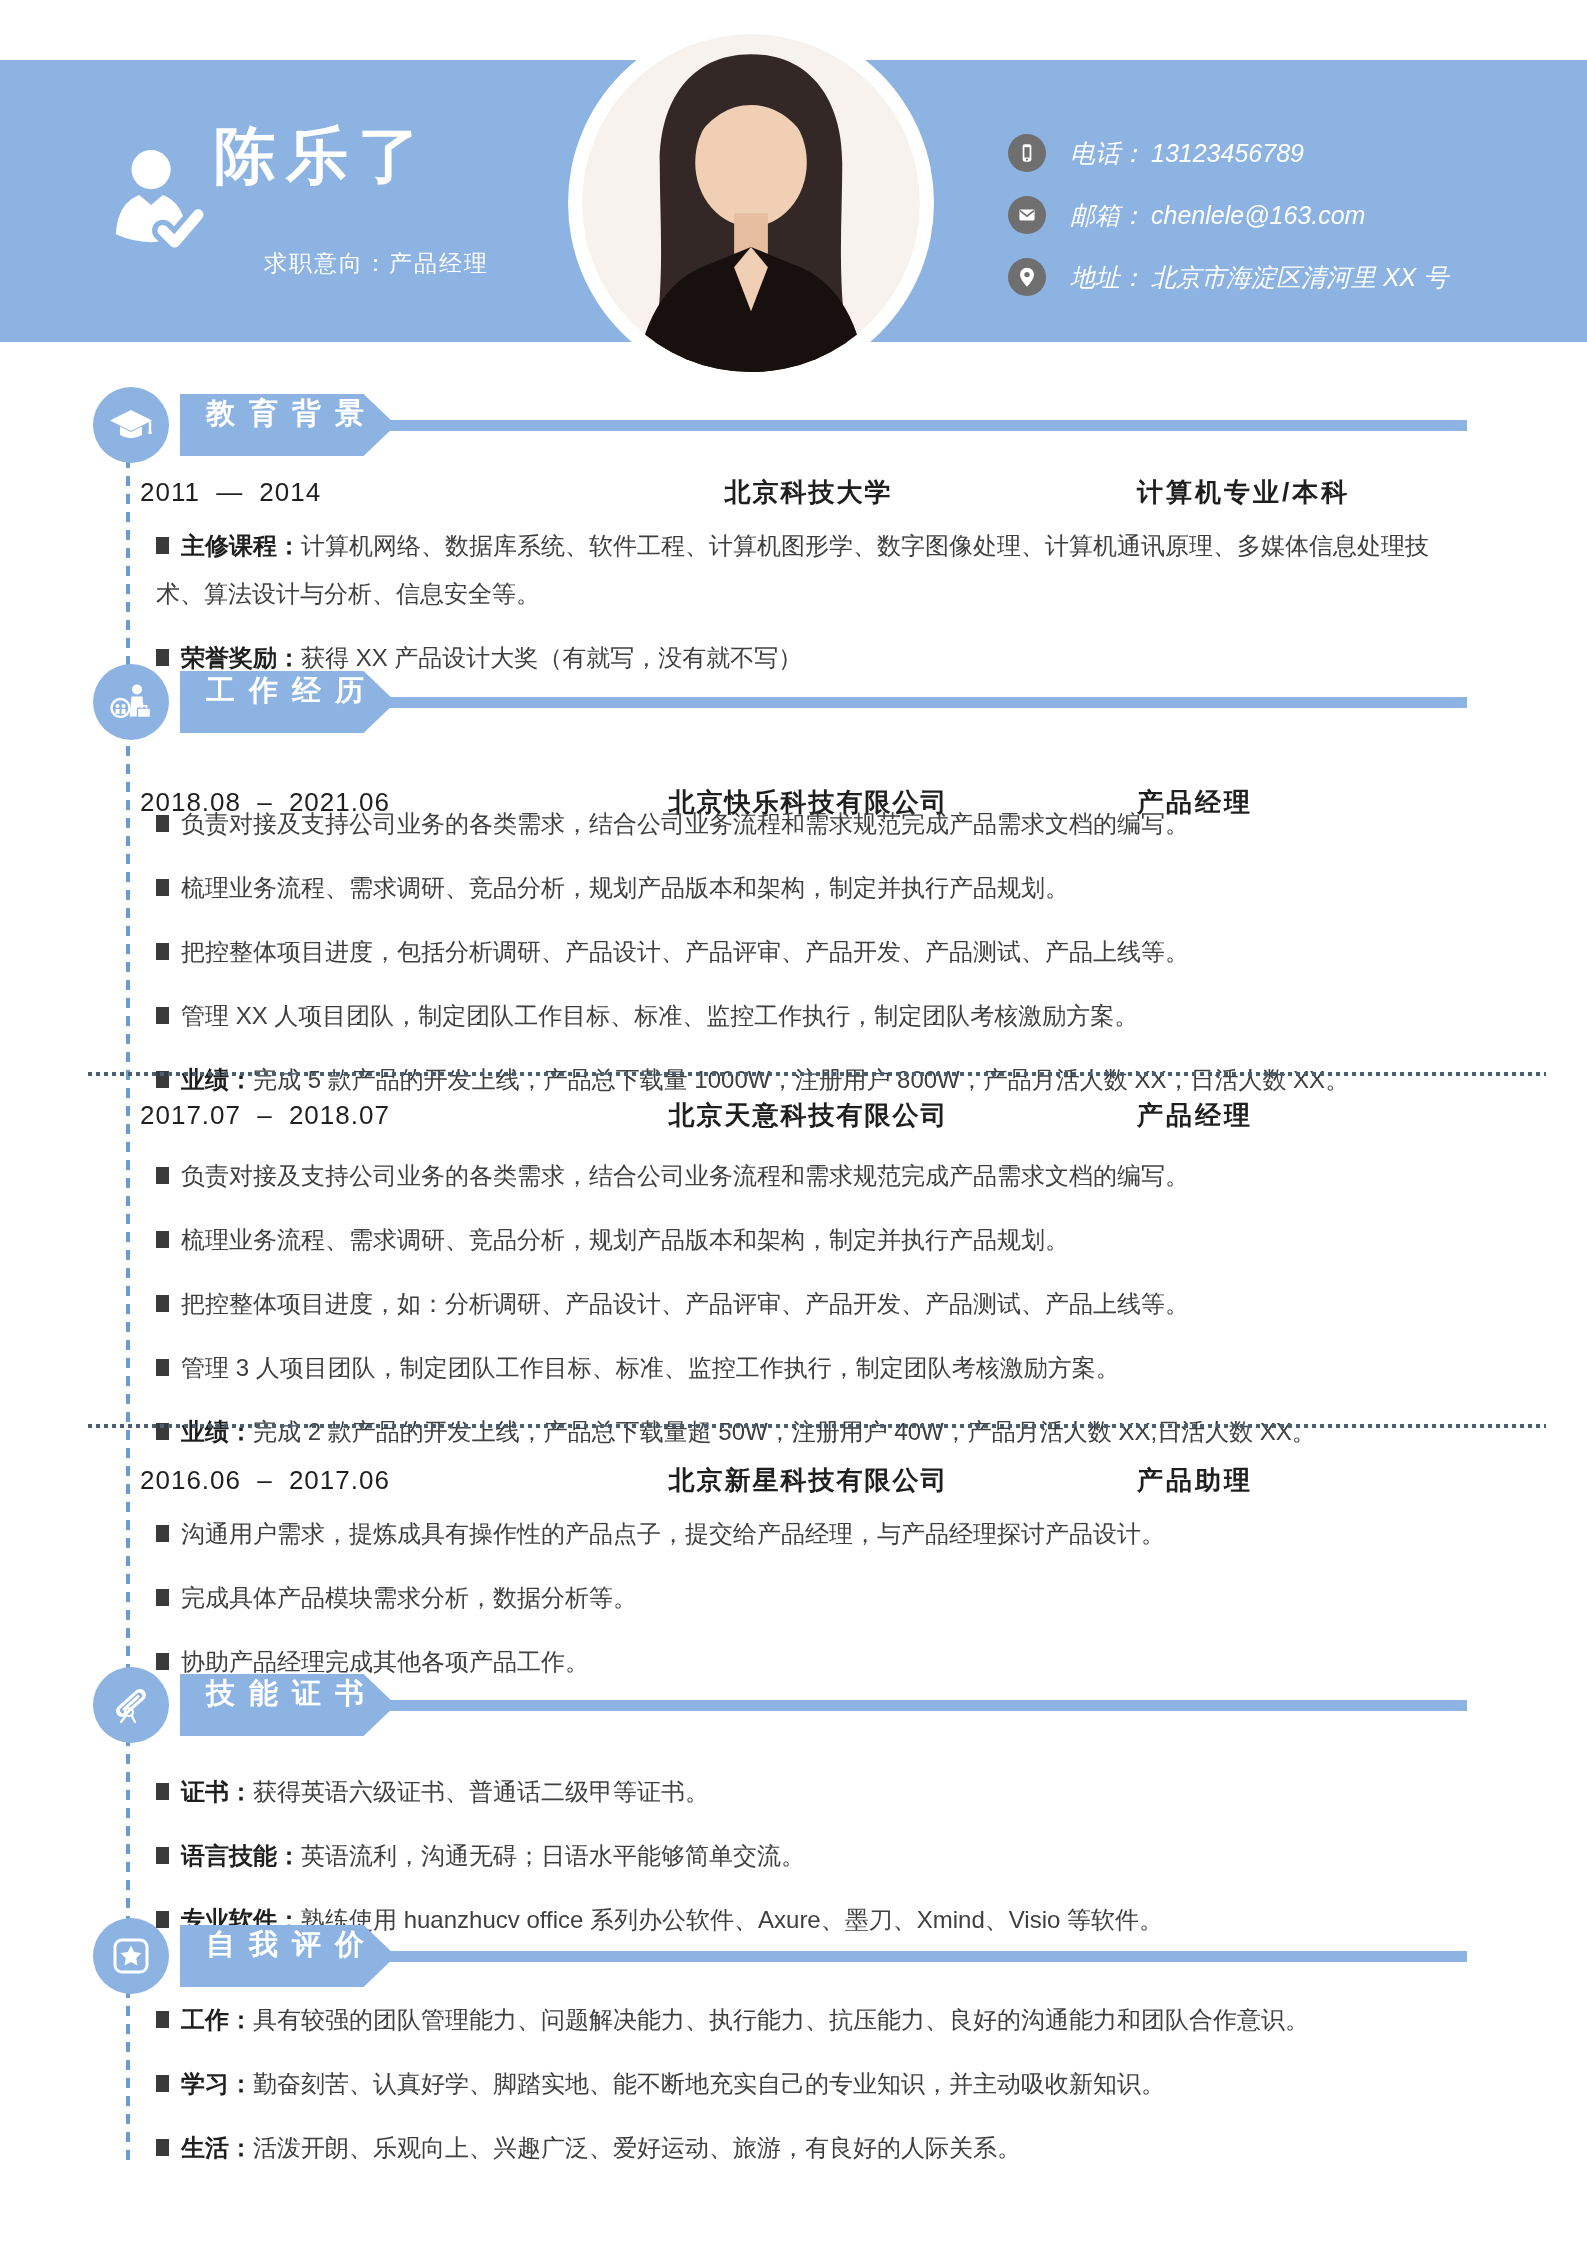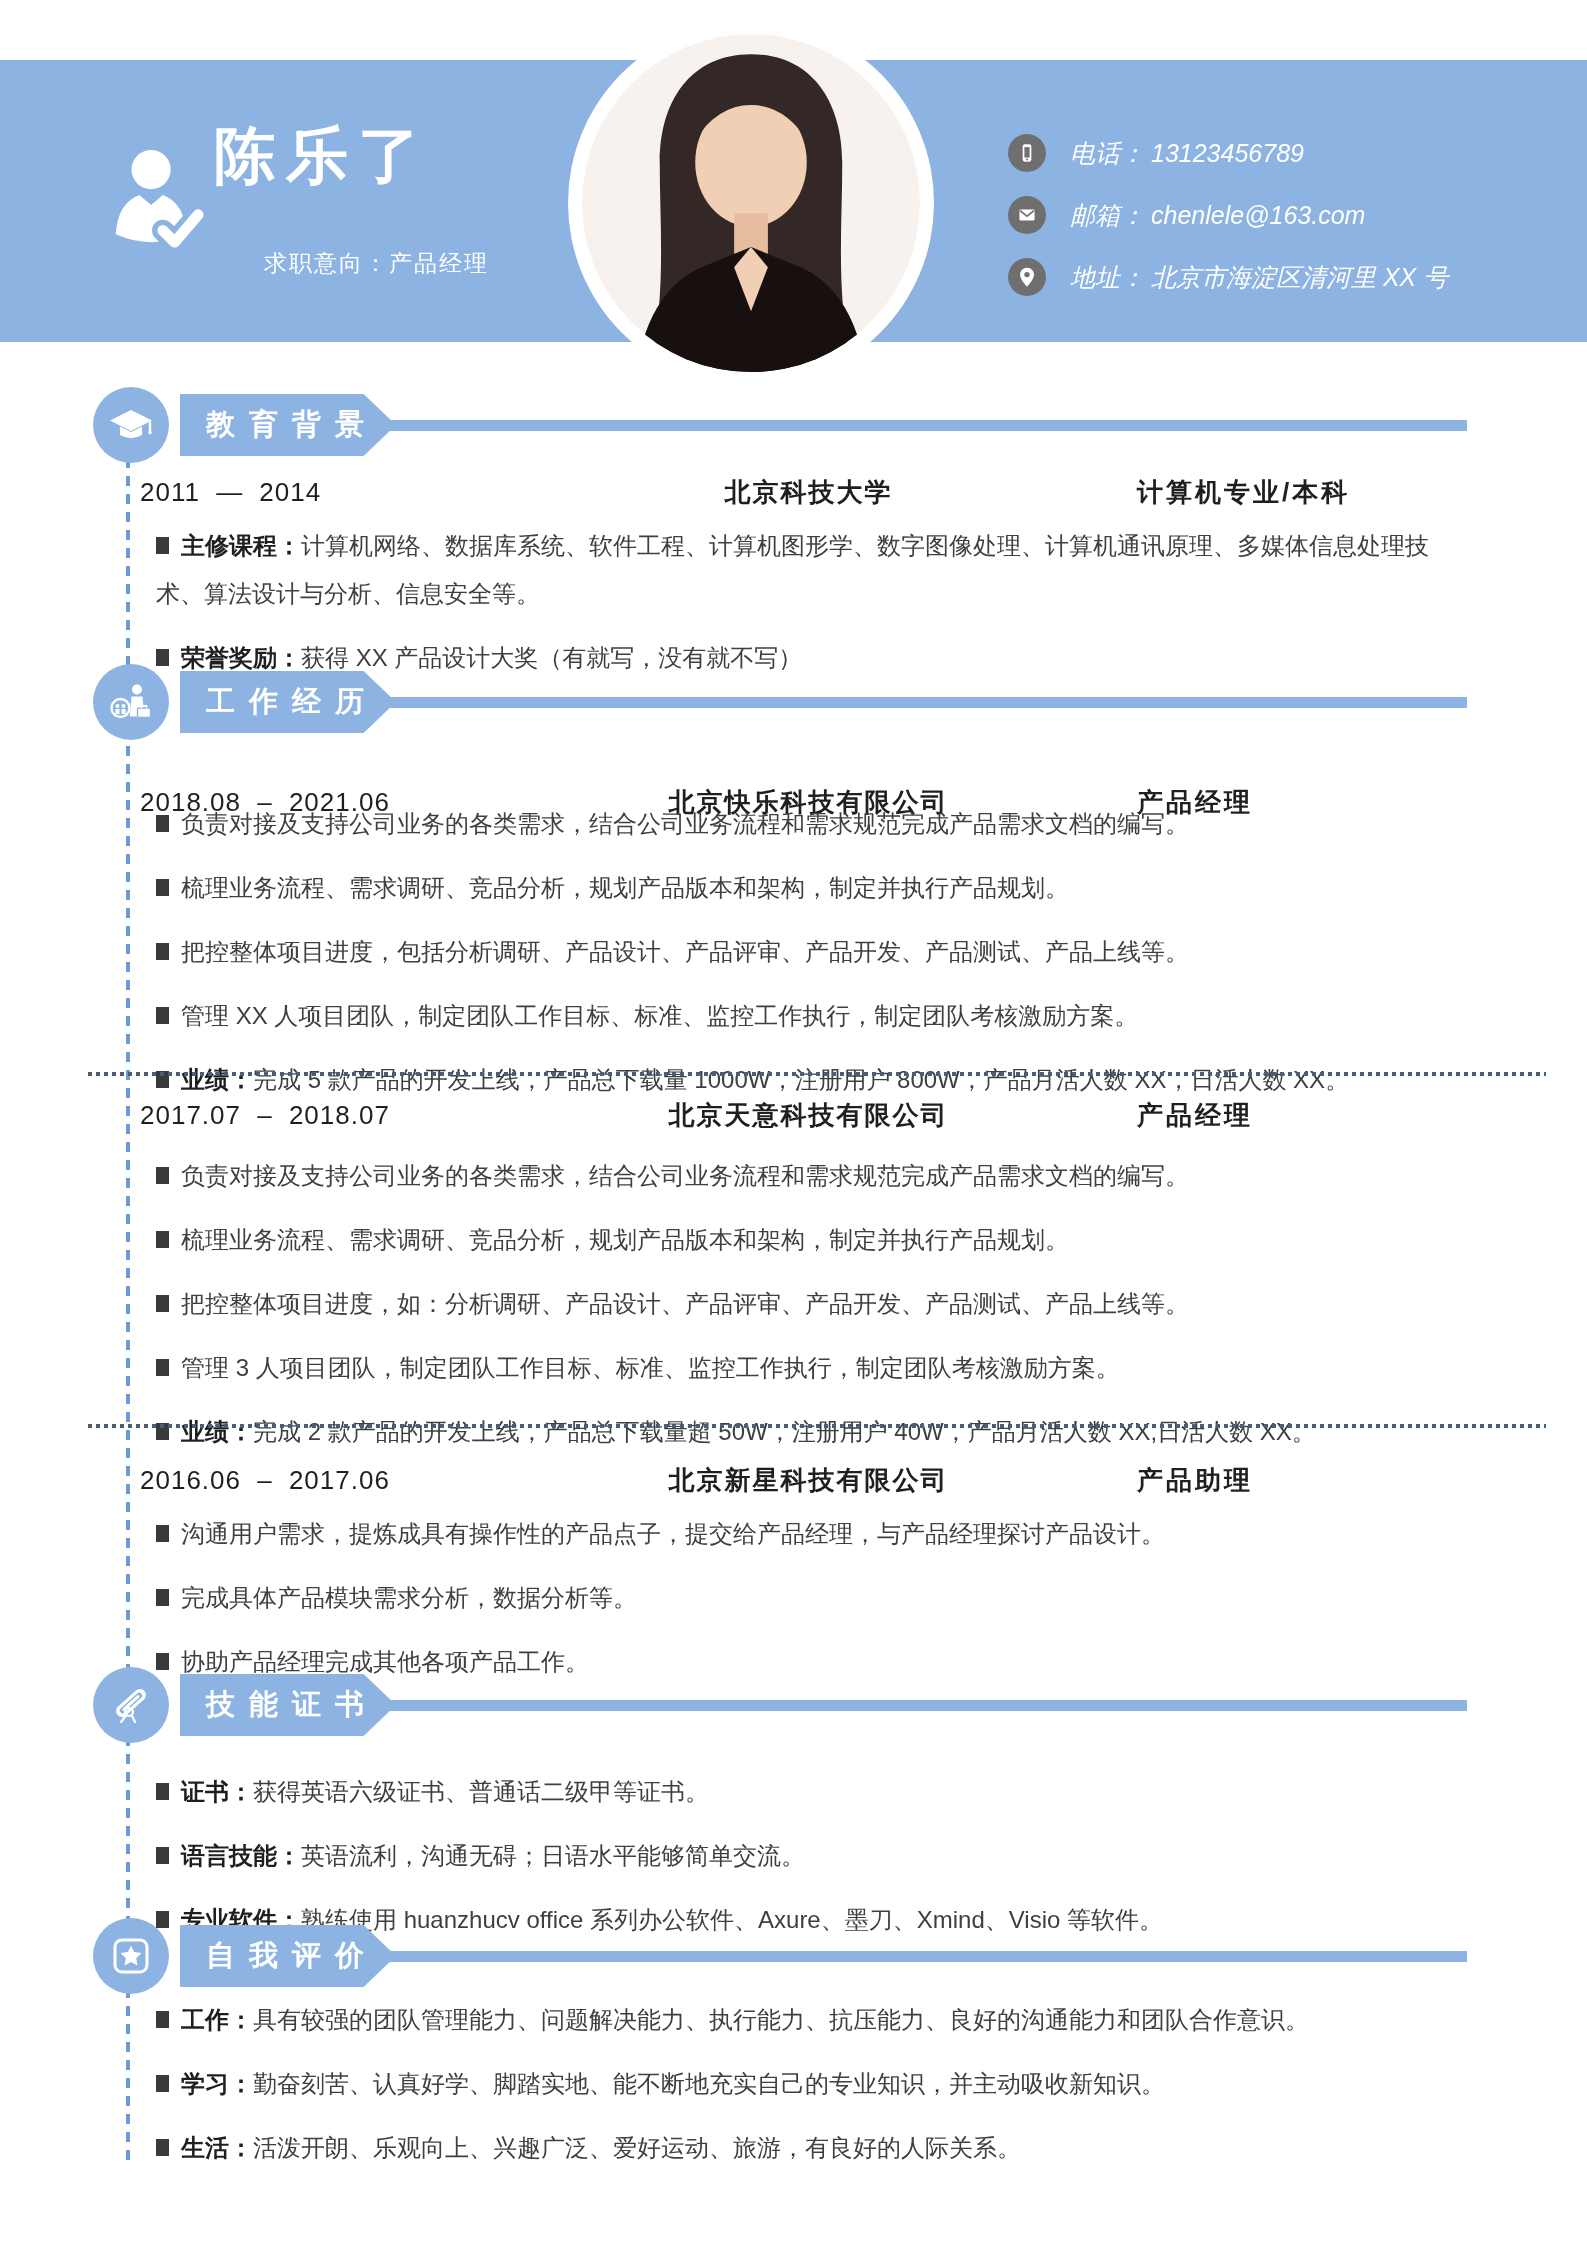--- a/index.html
+++ b/index.html
@@ -27,21 +27,21 @@
   
   .timeline{position:absolute;left:126px;top:458px;width:4px;height:1702px;
     background:repeating-linear-gradient(180deg,#6d9cd4 0 10px,transparent 10px 18px);}
   
   .sec{position:absolute;left:93px;width:1374px;height:76px;display:flex;align-items:center;}
   .sec-circle{width:76px;height:76px;border-radius:50%;background:#8db3e2;flex:none;
               display:flex;align-items:center;justify-content:center;z-index:2;}
   .sec-circle svg{width:48px;height:48px;}
   .sec-banner{margin-left:11px;width:216px;height:62px;background:#8db3e2;flex:none;z-index:1;
     clip-path:polygon(0 0,85% 0,100% 50%,85% 100%,0 100%);
-    display:flex;align-items:center;padding-left:26px;box-sizing:border-box;}
+    display:flex;padding-left:26px;box-sizing:border-box;}
   .sec-banner span{color:#ffffff;font-size:29px;font-weight:bold;letter-spacing:14px;white-space:nowrap;}
   .sec-line{flex:1;height:11px;background:#8db3e2;margin-left:-8px;}
   
   .rowhead{position:absolute;left:140px;width:1327px;height:44px;display:grid;
            grid-template-columns:340px 1fr 330px;align-items:center;}
   .period{font-size:26px;font-weight:normal;color:#1f1f1f;word-spacing:8px;letter-spacing:1px;}
   .org{font-size:26px;font-weight:bold;color:#1f1f1f;text-align:center;letter-spacing:2px;}
   .role{font-size:26px;font-weight:bold;color:#1f1f1f;text-align:left;letter-spacing:3px;}
   .block{position:absolute;left:140px;width:1327px;font-size:24px;line-height:48px;color:#3f3f3f;}
   .block p{margin:16px;}

